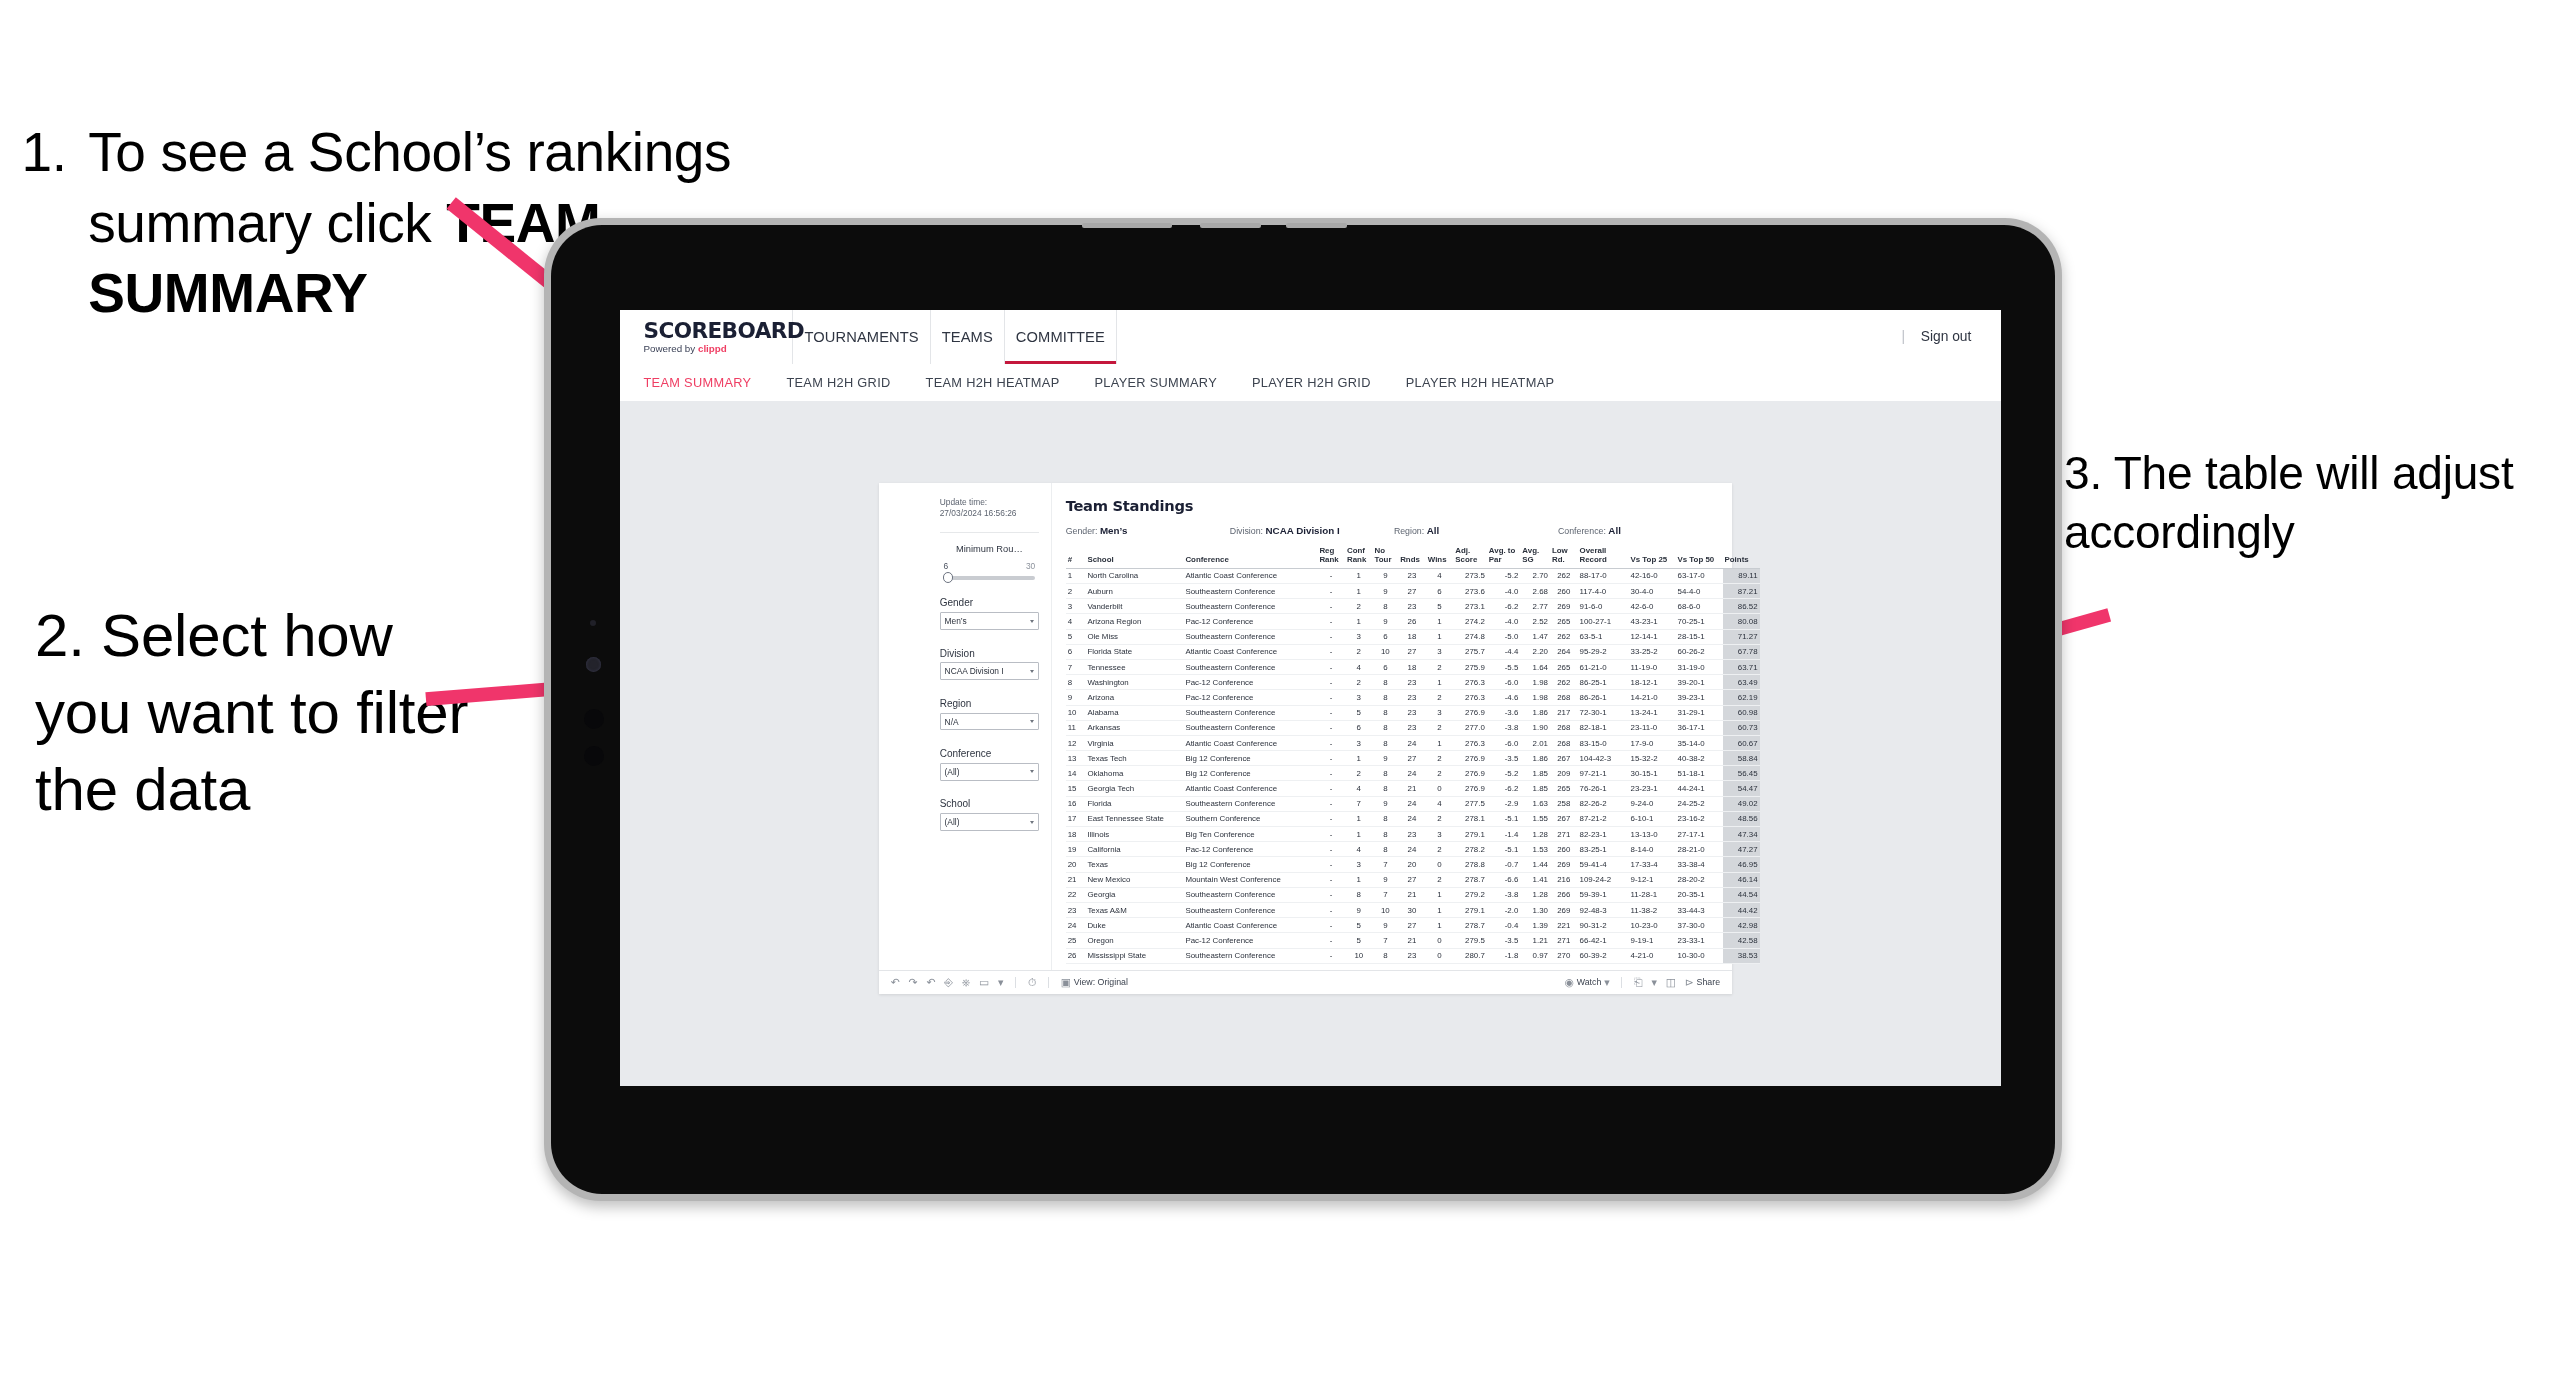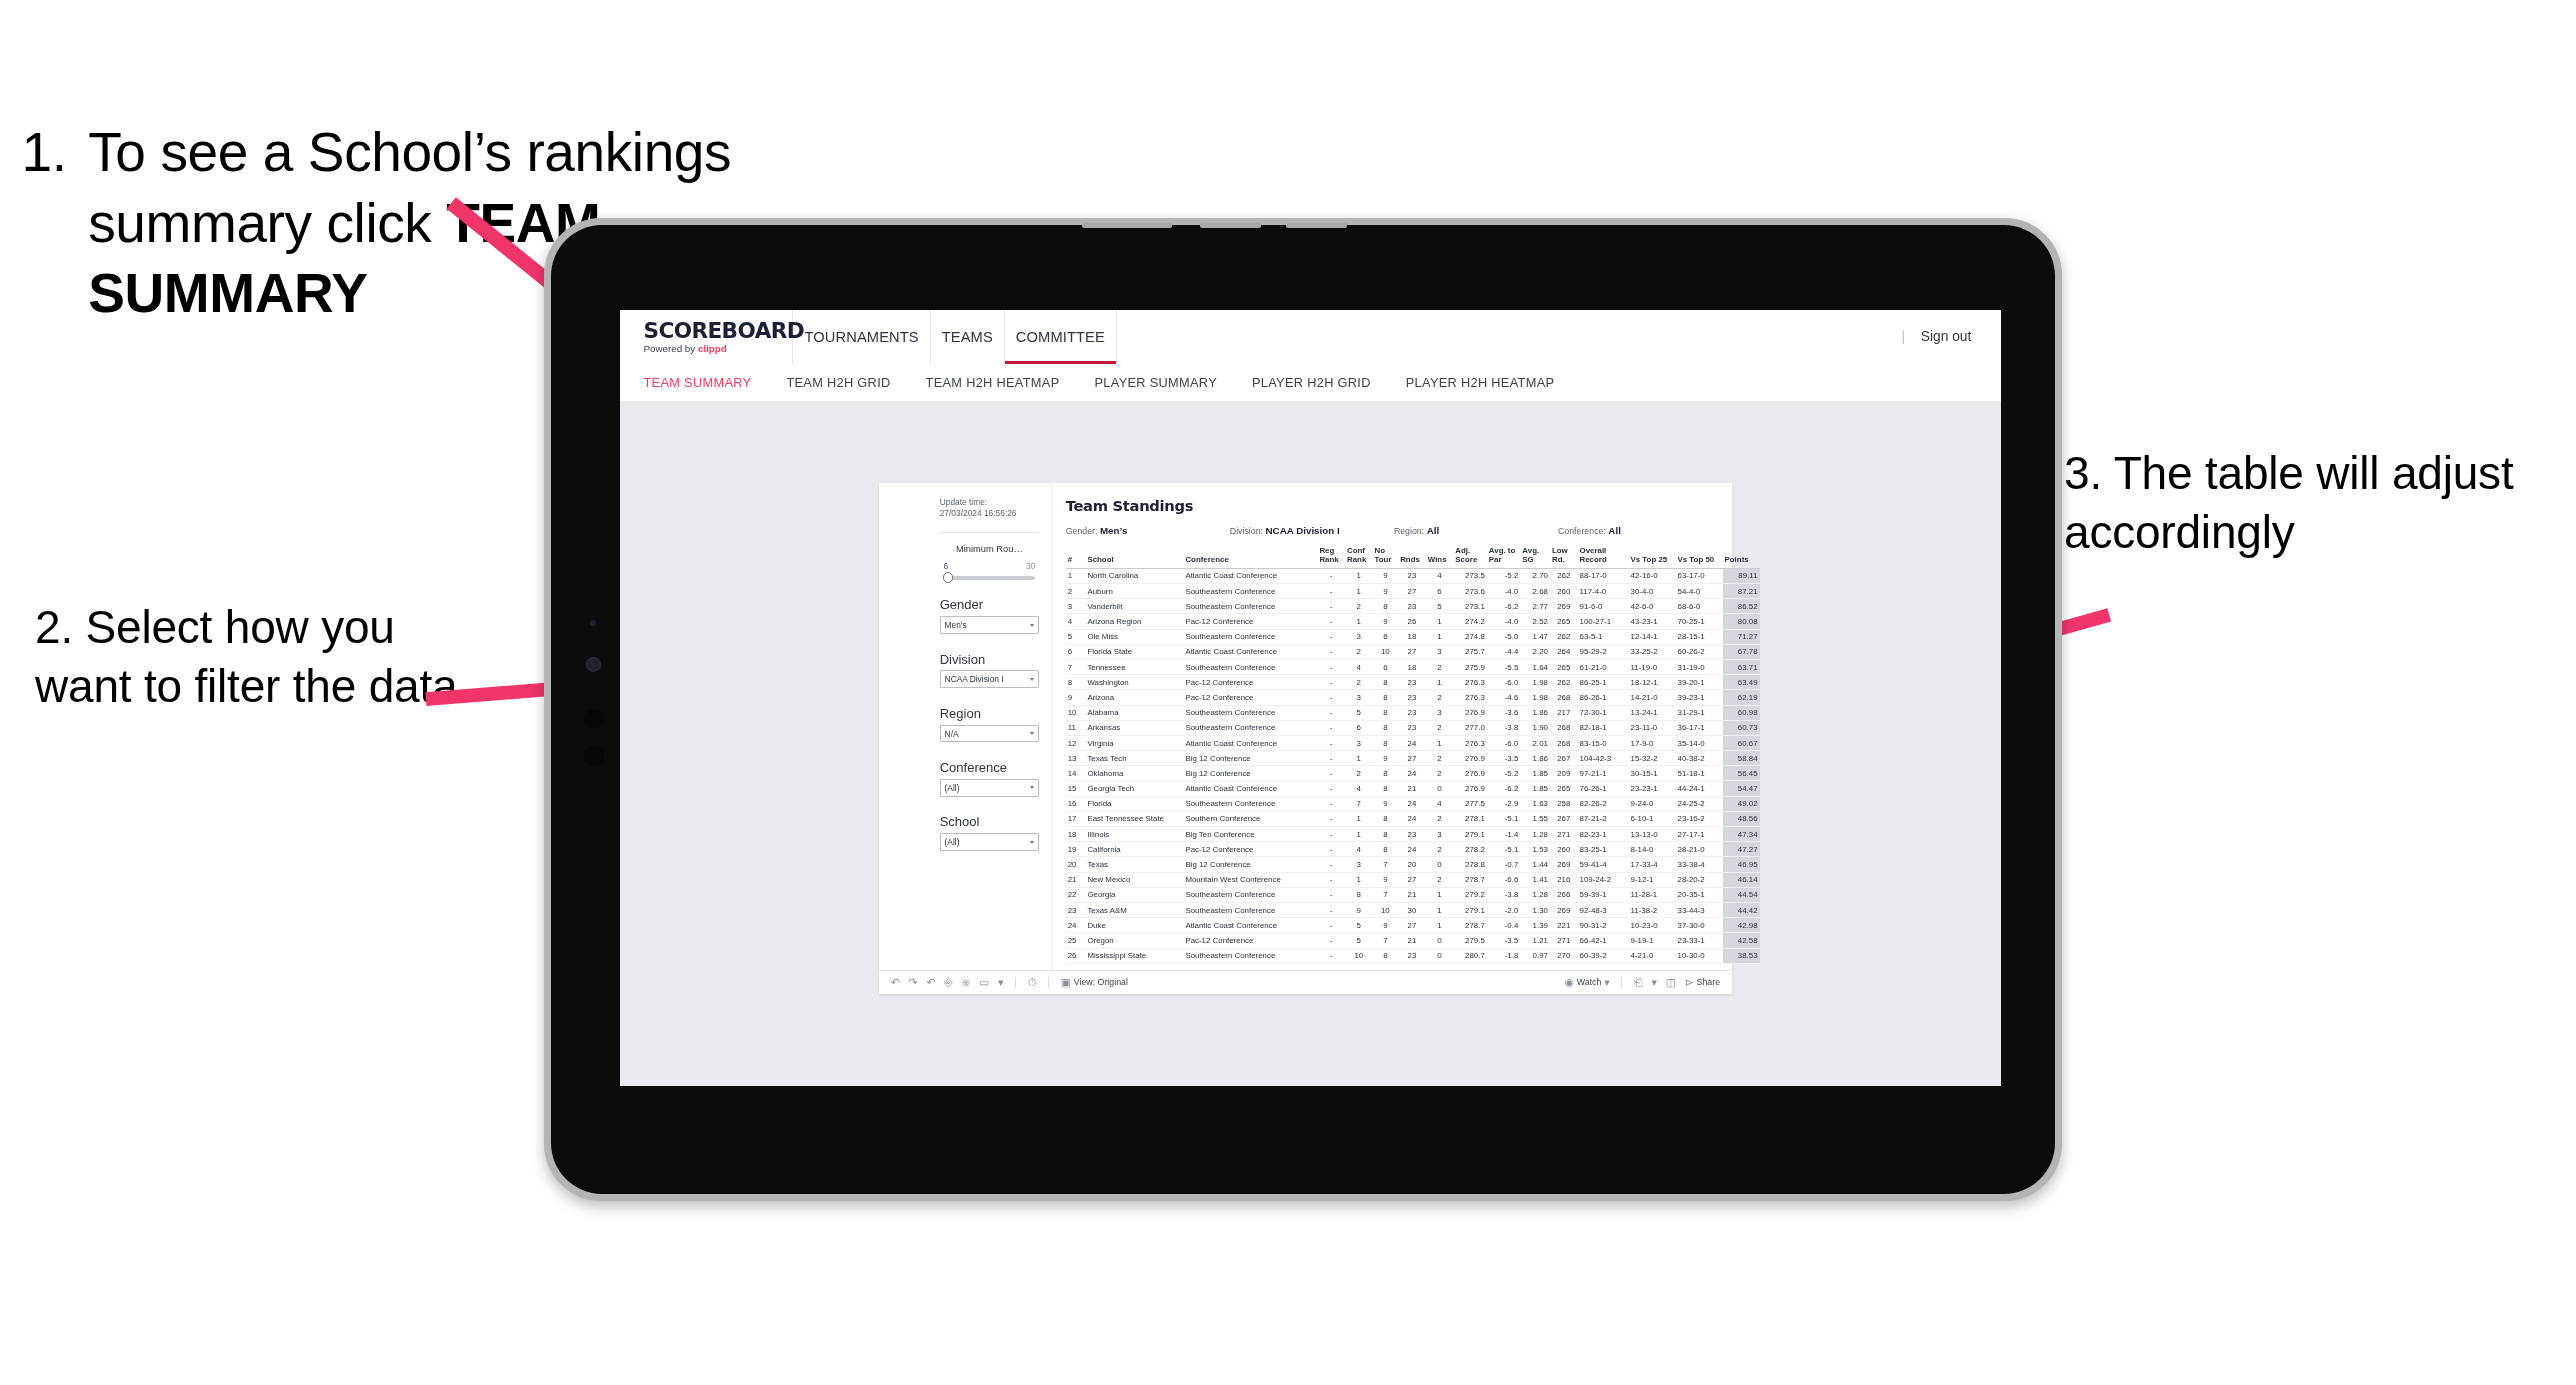--- a/index.html
+++ b/index.html
@@ -35,21 +35,21 @@
     gap: 21.6px;
   }
   #annot-1 .num { flex: 0 0 auto; }
   #annot-1 .body { flex: 1 1 auto; }
   #annot-1 b { font-weight: 700; }
 
   #annot-2 {
     left: 35px;
     top: 598px;
     width: 452px;
-    font-size: 46px;
+    font-size: 60px;
     font-weight: 400;
     letter-spacing: -0.2px;
   }
   #annot-3 {
     left: 2064px;
     top: 444px;
     width: 521px;
     font-size: 46px;
     font-weight: 400;
     letter-spacing: -0.2px;
@@ -291,21 +291,21 @@
     top: -3.9px;
     width: 10.8px;
     height: 10.8px;
     border-radius: 50%;
     background: #ffffff;
     border: 1.4px solid #6c7380;
     box-sizing: border-box;
   }
   .filter-group { margin-top: 17.7px; }
   .filter-label {
-    font-size: 13px;
+    font-size: 10px;
     color: #2e3440;
     margin-bottom: 3.9px;
   }
   .filter-select {
     height: 15.7px;
     border: 1px solid #b9bdc4;
     background: #ffffff;
     border-radius: 1px;
     display: flex;
     align-items: center;

